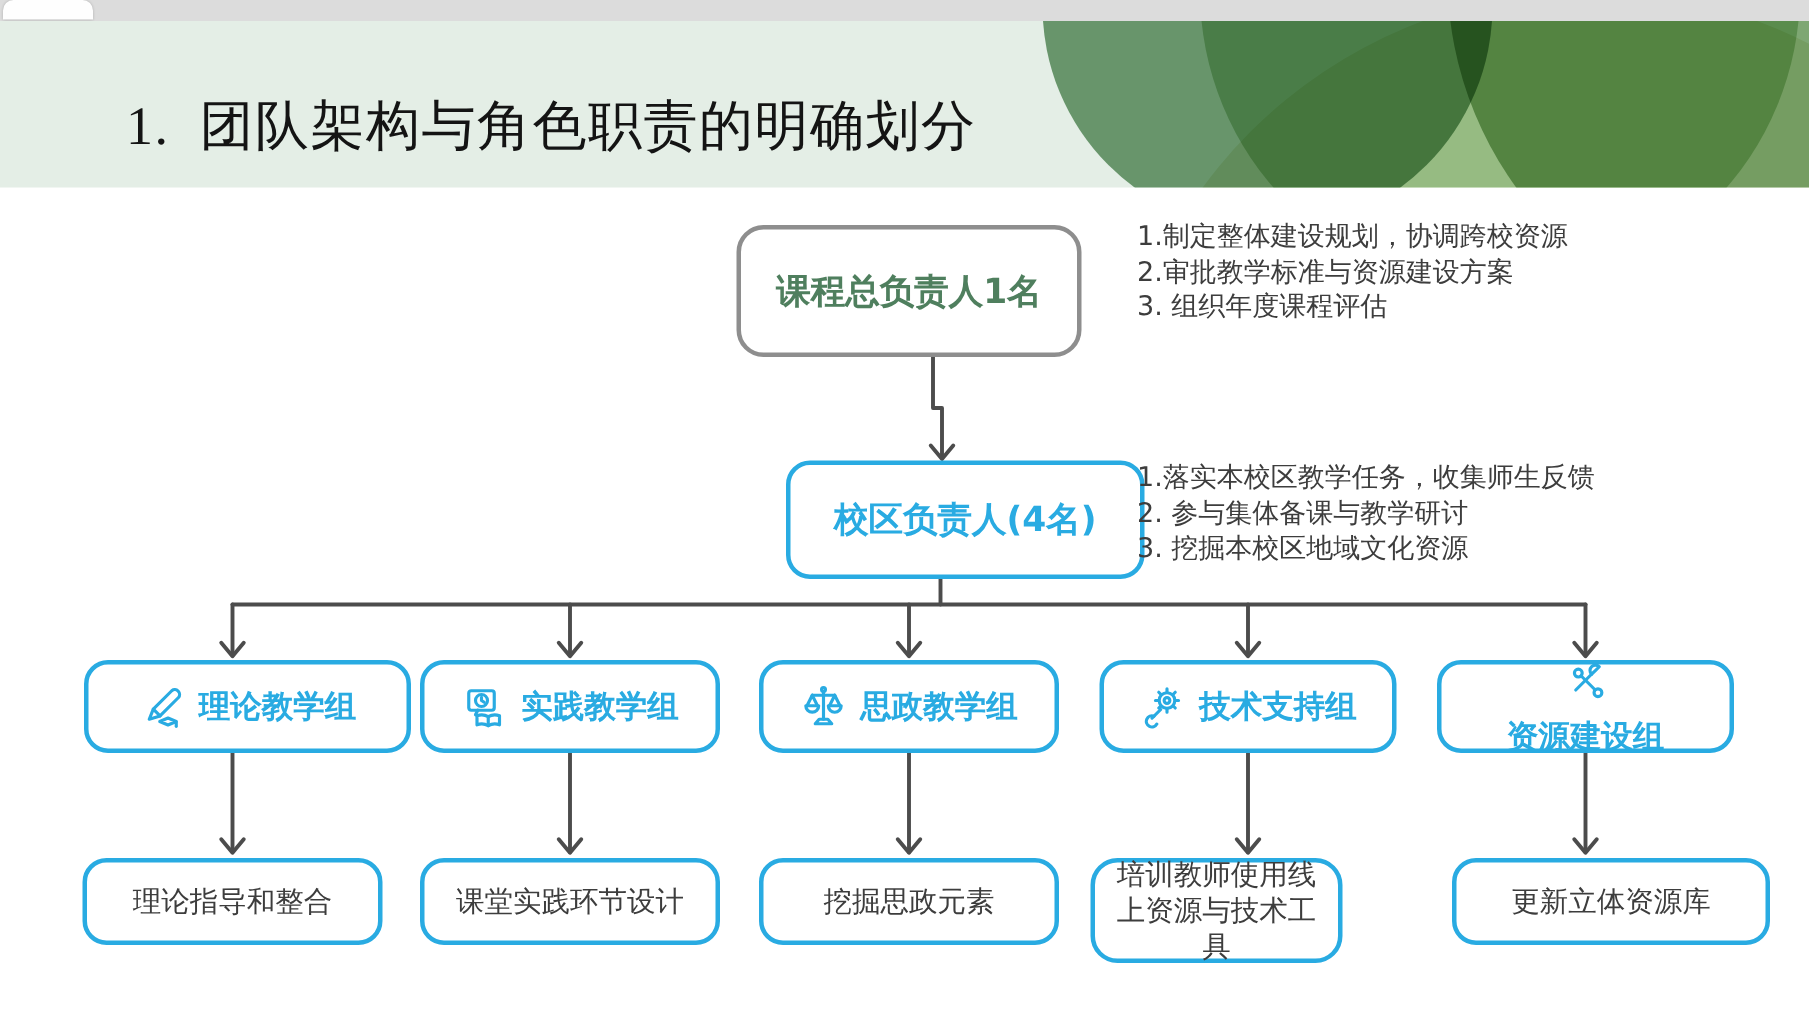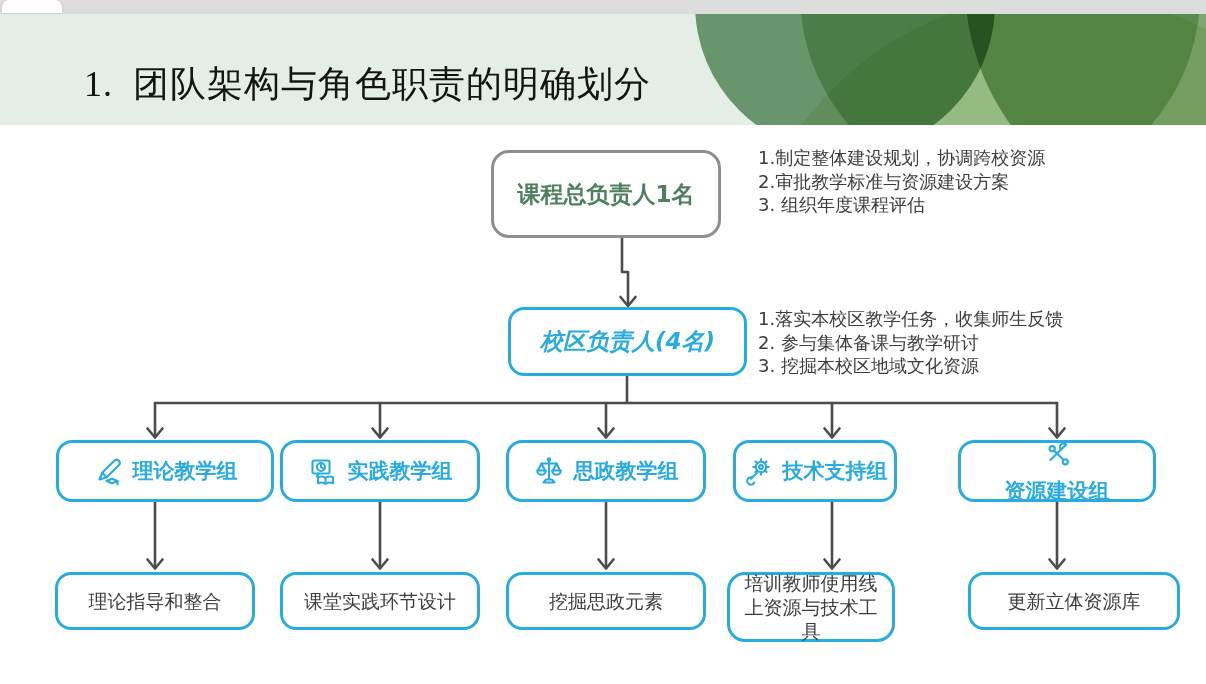--- a/index.html
+++ b/index.html
@@ -23,21 +23,21 @@
     font-family:"Liberation Serif","DejaVu Serif",serif;font-size:36px;font-weight:500;
     letter-spacing:1px;white-space:nowrap;
   }
   .slide-title .num{margin-right:20px;}
   
   .node{position:absolute;background:#ffffff;box-sizing:border-box;display:flex;
         align-items:center;justify-content:center;text-align:center;z-index:2;}
   .root-node{left:491px;top:150px;width:230px;height:88px;border:3px solid #8e8e8e;border-radius:18px;}
   .root-node .lbl{color:#4f7f5e;font-size:23px;font-weight:bold;}
   .cyan{border:3px solid #29abe2;border-radius:16px;}
-  .campus-node{left:508px;top:307px;width:239px;height:69px;font-style:italic;}
+  .campus-node{left:524px;top:307px;width:239px;height:79px;}
   .campus-node .lbl{color:#29abe2;font-size:23px;font-weight:bold;}
   .group-node{top:440px;height:62px;gap:10px;}
   .group-node .lbl{color:#29abe2;font-size:21px;font-weight:bold;white-space:nowrap;}
   .task-node{top:572px;height:58px;padding:16px 12px;color:#3d3d3d;font-size:19px;line-height:24px;}
   .notes{position:absolute;left:758px;color:#3d3d3d;font-size:18px;line-height:23.5px;z-index:2;}
   .notes div{white-space:nowrap;}
   .notes-root{top:146px;}
   .notes-campus{top:307px;}
   
   .wires{position:absolute;left:0;top:0;width:1206px;height:684px;z-index:1;pointer-events:none;}
@@ -136,21 +136,21 @@
       <path d="M15 5 V23.5"></path>
       <path d="M7.5 7.5 H22.5"></path>
       <path d="M7.5 7.5 L4 14.5 M7.5 7.5 L11 14.5"></path>
       <path d="M3.2 14.5 a4.3 4.3 0 0 0 8.6 0 z"></path>
       <path d="M22.5 7.5 L19 14.5 M22.5 7.5 L26 14.5"></path>
       <path d="M18.2 14.5 a4.3 4.3 0 0 0 8.6 0 z"></path>
       <path d="M9.5 26.5 h11 l-2.6-3 h-5.8 z"></path>
     </svg>
     <span class="lbl">思政教学组</span>
   </div>
-  <div class="node cyan group-node" style="left:733px;width:164px;align-items:center;">
+  <div class="node cyan group-node" style="left:733px;width:198px;align-items:center;">
     <svg class="gicon" width="30" height="30" viewBox="0 0 30 30">
       <circle cx="18" cy="11" r="5.2"></circle>
       <circle cx="18" cy="11" r="1.9"></circle>
       <path d="M18 3.2 v2.1 M18 16.7 v2.1 M10.3 11 h2.1 M23.6 11 h2.1 M12.5 5.5 l1.5 1.5 M22 14.5 l1.5 1.5 M23.5 5.5 L22 7 M14 14.5 l-1.5 1.5"></path>
       <path d="M13.8 17 L8 22.8"></path>
       <path d="M9.3 21.5 a3.7 3.7 0 1 0 1.9 5.2"></path>
     </svg>
     <span class="lbl">技术支持组</span>
   </div>
   <div class="node cyan group-node" style="left:958px;width:198px;flex-direction:column;">

